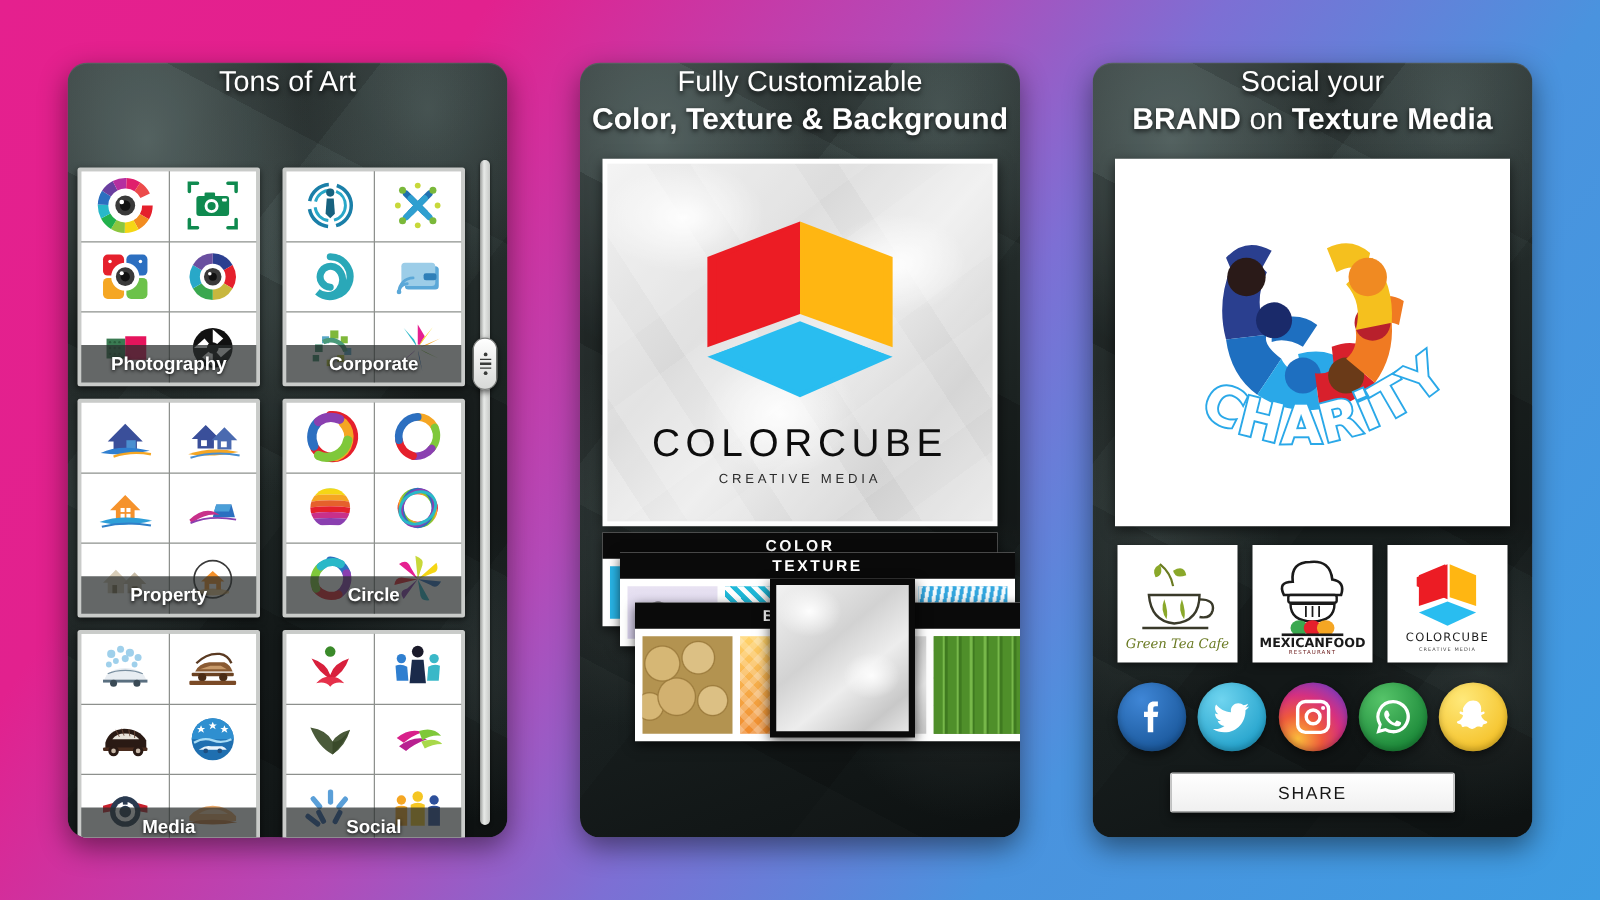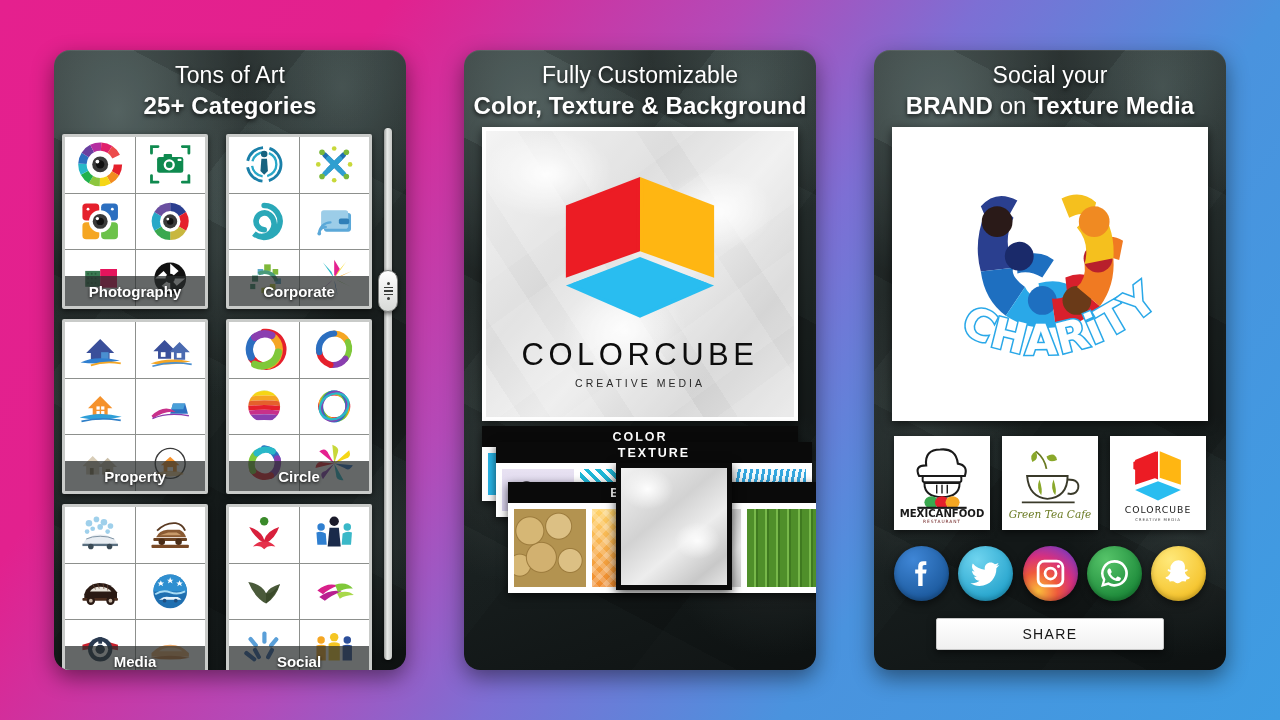--- a/index.html
+++ b/index.html
@@ -34,21 +34,21 @@
       linear-gradient(-52deg, rgba(255,255,255,.04) 0 22%, rgba(0,0,0,.08) 22% 45%, rgba(255,255,255,.03) 45% 70%, rgba(0,0,0,.10) 70% 100%);
     mix-blend-mode: overlay;
   }
   #panel-art      { left: 54px; }
   #panel-custom   { left: 464px; }
   #panel-promote  { left: 874px; }
 
   .panel-inner { position: relative; z-index: 3; width: 100%; height: 100%; }
 
   
-  .heading { text-align: center; padding-top: 10px; color: #ffffff;
+  .heading { text-align: center; color: #ffffff;
              text-shadow: 0 2px 4px rgba(0,0,0,.75); letter-spacing: .1px; }
   .h-line1 { font-size: 23px; font-weight: 400; line-height: 30px; }
   .h-line2 { font-size: 24px; font-weight: 700; line-height: 31px; }
   .h-line2 .reg { font-weight: 400; }
 
   
   .cat-scroll { position: absolute; left: 8px; top: 72px; width: 310px; height: 540px; margin-top: 12px; }
   .cat-row    { position: absolute; left: 0; width: 310px; height: 178px; display: flex; justify-content: space-between; }
   .cat-row.r1 { top: 0; }
   .cat-row.r2 { top: 185px; }
@@ -186,21 +186,20 @@
                font-size: 14px; letter-spacing: 1.4px; color: #161616;
                box-shadow: 0 3px 8px rgba(0,0,0,.55); }
 </style>
 </head>
 <body>
 
 <div class="panel" id="panel-art">
  <div class="panel-inner">
   <div class="heading">
     <div class="h-line1">Tons of Art</div>
-    <div class="h-line2">25+ Categories</div>
   </div>
 
   <div class="cat-scroll">
 
     <div class="cat-row r1">
 
       <div class="cat-card">
         <div class="cat-grid">
           <div class="cell">
                 <svg viewBox="0 0 100 100">
@@ -812,51 +811,51 @@
           <textPath href="#charcArc" startOffset="4%">CHARiTY</textPath>
         </text>
       </svg>
     </div>
   </div>
 
   <div class="thumb-row">
     <div class="thumb">
       <div class="thumb-inner">
         <svg viewBox="0 0 100 100">
+          <path d="M34 14 Q44 22 46 34" fill="none" stroke="#6a7a22" stroke-width="2"></path>
+          <path d="M34 14 Q26 18 30 26 Q38 24 34 14 Z" fill="#8aa82a"></path>
+          <path d="M46 20 Q56 14 58 24 Q48 28 46 20 Z" fill="#8aa82a"></path>
+          <path d="M24 42 L70 42 Q70 66 47 68 Q26 66 24 42 Z" fill="none" stroke="#3a3a2a" stroke-width="2.2"></path>
+          <path d="M70 46 Q84 46 82 56 Q80 64 70 62" fill="none" stroke="#3a3a2a" stroke-width="2.2"></path>
+          <path d="M38 46 Q42 58 40 64 Q34 56 38 46 Z" fill="#8aa82a"></path>
+          <path d="M54 46 Q58 58 56 64 Q50 56 54 46 Z" fill="#8aa82a"></path>
+          <line x1="18" y1="72" x2="78" y2="72" stroke="#3a3a2a" stroke-width="2.2"></line>
+          <text x="50" y="90" font-family="DejaVu Serif, serif" font-size="12" font-style="italic" fill="#6a7a22" text-anchor="middle">Green Tea Cafe</text>
+        </svg>
+      </div>
+    </div>
+    <div class="thumb">
+      <div class="thumb-inner">
+        <svg viewBox="0 0 100 100">
           <path d="M32 30 Q30 12 48 12 Q66 10 68 28 Q80 30 76 42 L24 42 Q18 30 32 30 Z" fill="#fff" stroke="#1a1a1a" stroke-width="2.4"></path>
           <rect x="28" y="42" width="44" height="7" rx="2" fill="#fff" stroke="#1a1a1a" stroke-width="2.2"></rect>
           <path d="M30 50 Q30 66 50 66 Q70 66 70 50 Z" fill="#fff" stroke="#1a1a1a" stroke-width="2.2"></path>
           <path d="M44 52 L44 62 M50 52 L50 62 M56 52 L56 62" stroke="#1a1a1a" stroke-width="1.6"></path>
           <ellipse cx="38" cy="72" rx="8" ry="7" fill="#3aa84f"></ellipse>
           <ellipse cx="50" cy="72" rx="8" ry="7" fill="#e5202c"></ellipse>
           <ellipse cx="62" cy="72" rx="8" ry="7" fill="#f5a623"></ellipse>
           <rect x="22" y="77" width="56" height="2.4" fill="#1a1a1a"></rect>
           <text x="50" y="89" font-family="DejaVu Sans, sans-serif" font-size="11.5" font-weight="700" fill="#1a1a1a" text-anchor="middle">MEXICANFOOD</text>
           <text x="50" y="96" font-family="DejaVu Sans, sans-serif" font-size="5" fill="#6a1a1a" text-anchor="middle" letter-spacing="1">RESTAURANT</text>
         </svg>
       </div>
     </div>
     <div class="thumb">
       <div class="thumb-inner">
         <svg viewBox="0 0 100 100">
-          <path d="M34 14 Q44 22 46 34" fill="none" stroke="#6a7a22" stroke-width="2"></path>
-          <path d="M34 14 Q26 18 30 26 Q38 24 34 14 Z" fill="#8aa82a"></path>
-          <path d="M46 20 Q56 14 58 24 Q48 28 46 20 Z" fill="#8aa82a"></path>
-          <path d="M24 42 L70 42 Q70 66 47 68 Q26 66 24 42 Z" fill="none" stroke="#3a3a2a" stroke-width="2.2"></path>
-          <path d="M70 46 Q84 46 82 56 Q80 64 70 62" fill="none" stroke="#3a3a2a" stroke-width="2.2"></path>
-          <path d="M38 46 Q42 58 40 64 Q34 56 38 46 Z" fill="#8aa82a"></path>
-          <path d="M54 46 Q58 58 56 64 Q50 56 54 46 Z" fill="#8aa82a"></path>
-          <line x1="18" y1="72" x2="78" y2="72" stroke="#3a3a2a" stroke-width="2.2"></line>
-          <text x="50" y="90" font-family="DejaVu Serif, serif" font-size="12" font-style="italic" fill="#6a7a22" text-anchor="middle">Green Tea Cafe</text>
-        </svg>
-      </div>
-    </div>
-    <div class="thumb">
-      <div class="thumb-inner">
-        <svg viewBox="0 0 100 100">
           <polygon points="50,14 50,46 22,34 22,26" fill="#ec1c24"></polygon>
           <polygon points="22,26 50,14 78,26 50,38" fill="#ec1c24" opacity="0"></polygon>
           <polygon points="24,24 48,14 48,44 24,52" fill="#ec1c24"></polygon>
           <polygon points="52,14 76,24 76,52 52,44" fill="#ffb612"></polygon>
           <polygon points="50,48 76,58 50,70 24,58" fill="#29bdf0"></polygon>
           <text x="50" y="84" font-family="DejaVu Sans, sans-serif" font-size="10.5" letter-spacing="1.2" fill="#1a1a1a" text-anchor="middle">COLORCUBE</text>
           <text x="50" y="93" font-family="DejaVu Sans, sans-serif" font-size="4.5" letter-spacing="1" fill="#4a4a4a" text-anchor="middle">CREATIVE MEDIA</text>
         </svg>
       </div>
     </div>

